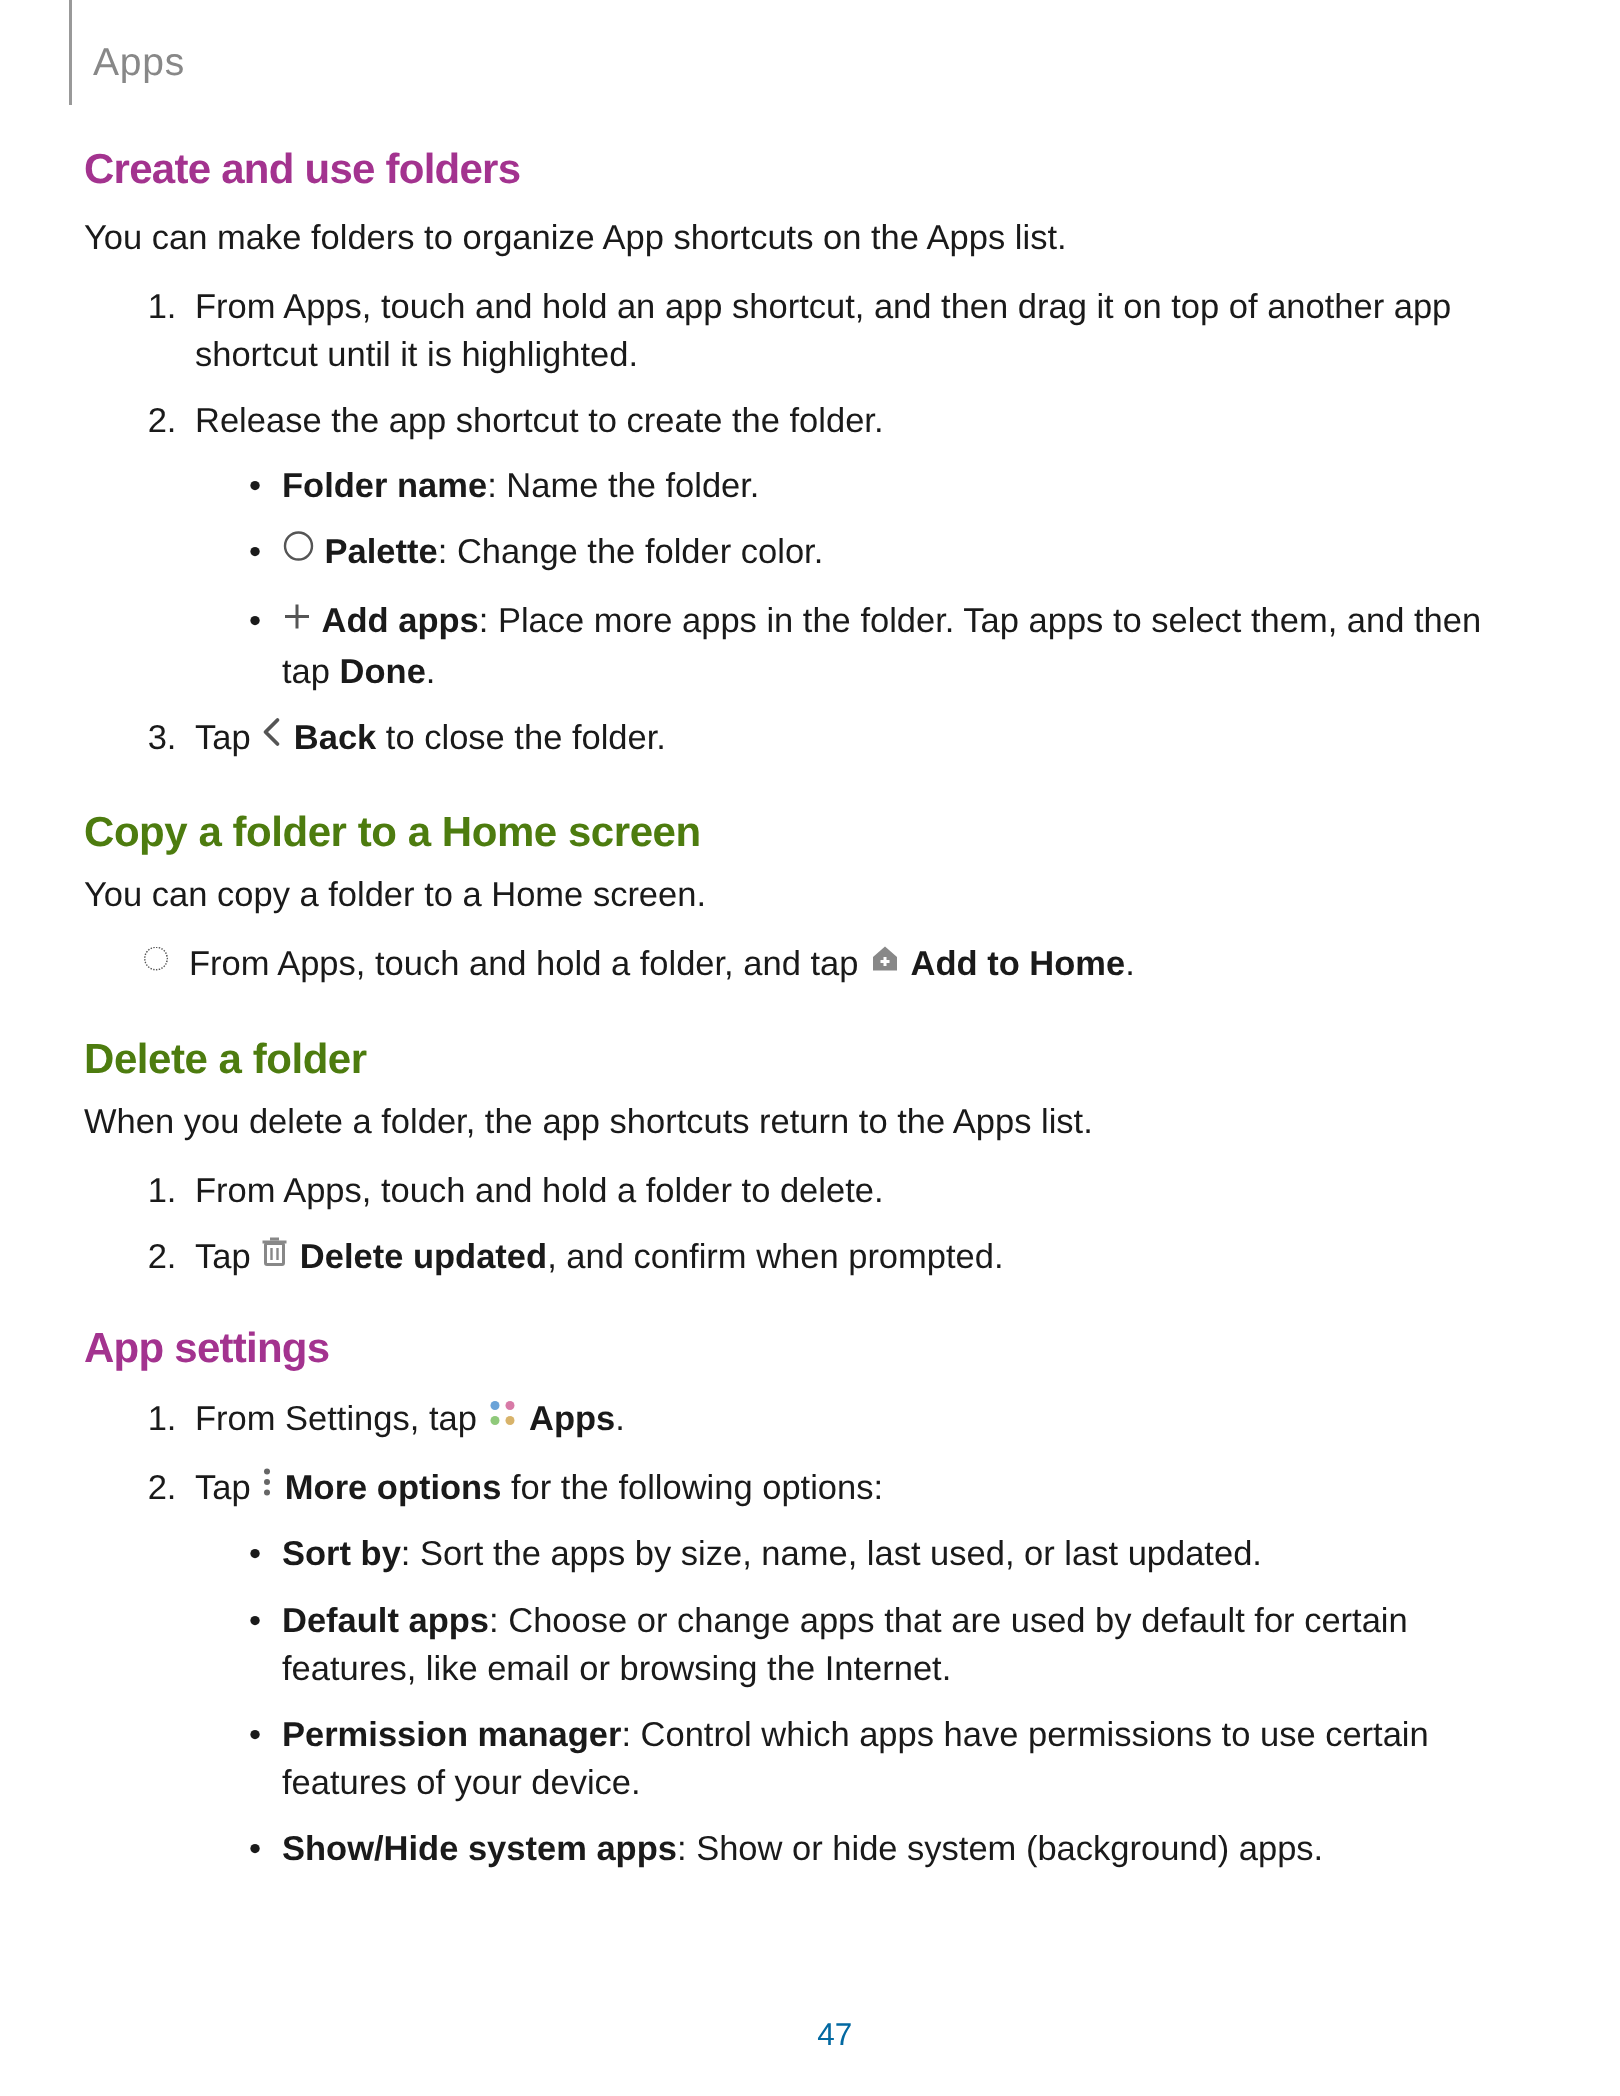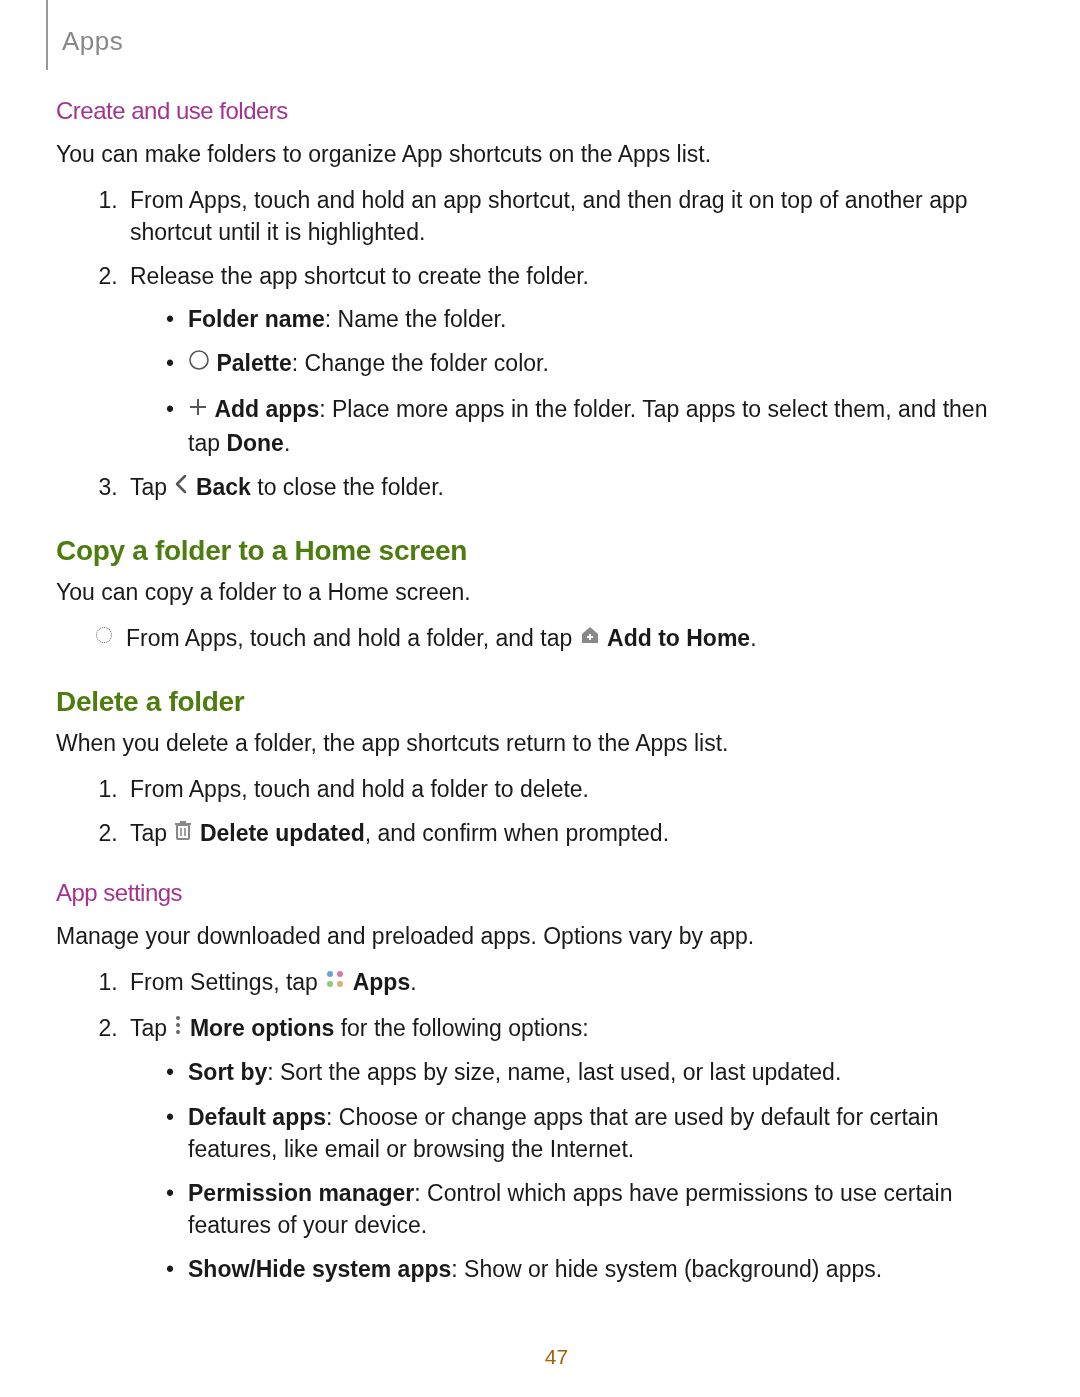--- a/index.html
+++ b/index.html
@@ -29,22 +29,22 @@
   }
   .header-label {
     font-size: 26px;
     color: #888;
     font-weight: 400;
     letter-spacing: 0.5px;
     padding-left: 6px;
   }
   h1.section {
     font-family: "Trebuchet MS", "Arial Rounded MT Bold", Arial, sans-serif;
-    font-size: 24px;
-    font-weight: 400;
+    font-size: 28px;
+    font-weight: 700;
     color: #a3338f;
     margin: 0 0 14px 0;
     letter-spacing: -0.5px;
   }
   h2.subsection {
     font-family: "Trebuchet MS", "Arial Rounded MT Bold", Arial, sans-serif;
     font-size: 28px;
     font-weight: 700;
     color: #4d7c0f;
     margin: 30px 0 10px 0;
@@ -113,21 +113,21 @@
     position: relative;
     top: -2px;
   }
   .page-num {
     position: absolute;
     bottom: 28px;
     left: 0;
     right: 0;
     text-align: center;
     font-size: 21px;
-    color: #a16207;
+    color: #0369a1;
     padding-left: 33px;
   }
 </style>
 </head>
 <body>
 
 <div class="page">
 
   <div class="header-wrap">
     <div class="header-rule"></div>
@@ -202,21 +202,20 @@
           <line x1="7" y1="3" x2="13" y2="3" stroke="#888" stroke-width="2"></line>
           <line x1="8" y1="9" x2="8" y2="17" stroke="#888" stroke-width="1.6"></line>
           <line x1="12" y1="9" x2="12" y2="17" stroke="#888" stroke-width="1.6"></line>
         </svg>
       </span>
       <span class="b">Delete updated</span><span>, and confirm when prompted.</span>
     </li>
   </ol>
 
   <h1 class="section" style="margin-top:28px">App settings</h1>
-  <p class="body">Manage your downloaded and preloaded apps. Options vary by app.</p>
   <ol class="num">
     <li>
       <span>From Settings, tap </span><span class="icon">
         <svg width="22" height="22" viewBox="0 0 22 22">
           <circle cx="6" cy="6" r="3" fill="#6aa3d8"></circle>
           <circle cx="16" cy="6" r="3" fill="#d87aa7"></circle>
           <circle cx="6" cy="16" r="3" fill="#8fc97a"></circle>
           <circle cx="16" cy="16" r="3" fill="#d8b36a"></circle>
         </svg>
       </span>

